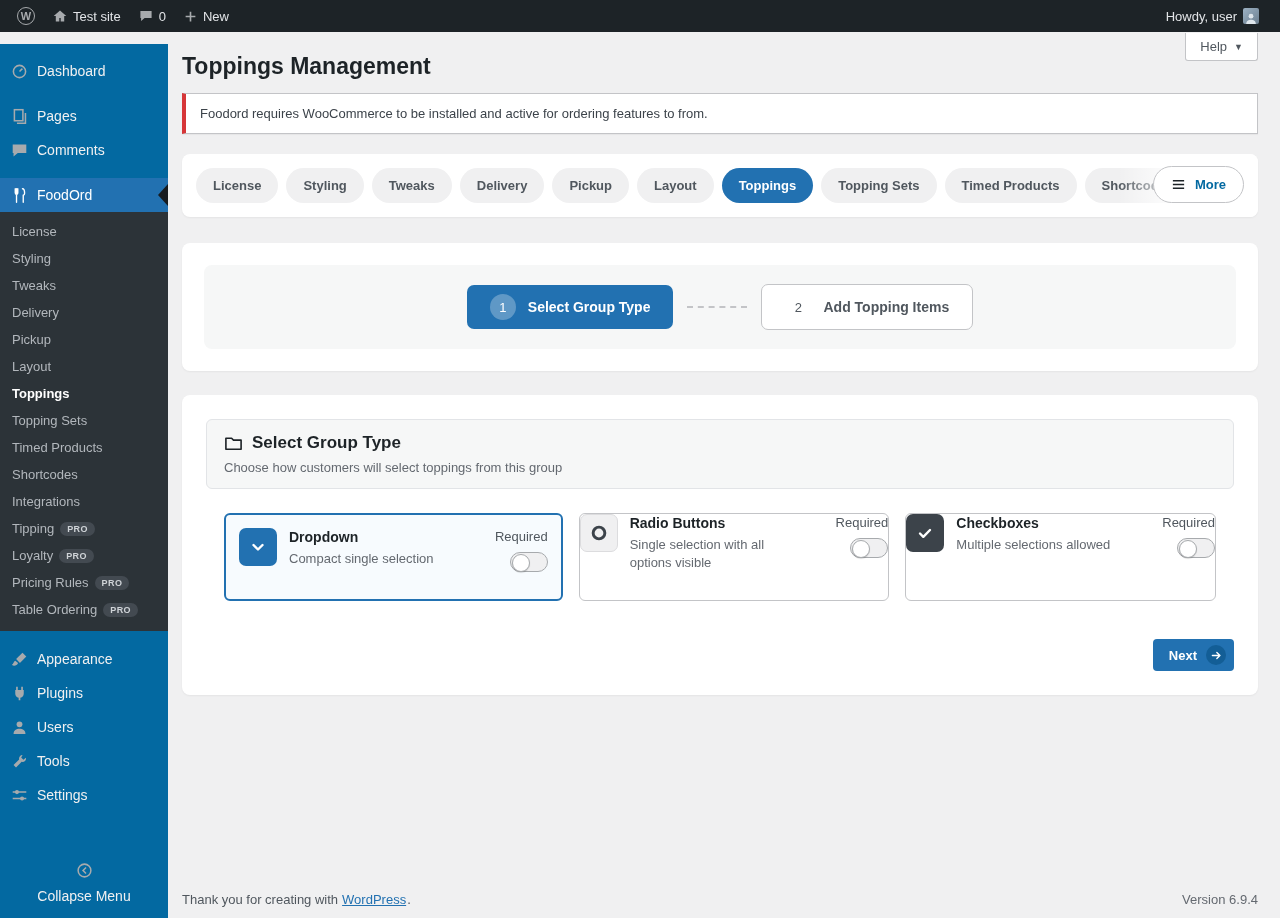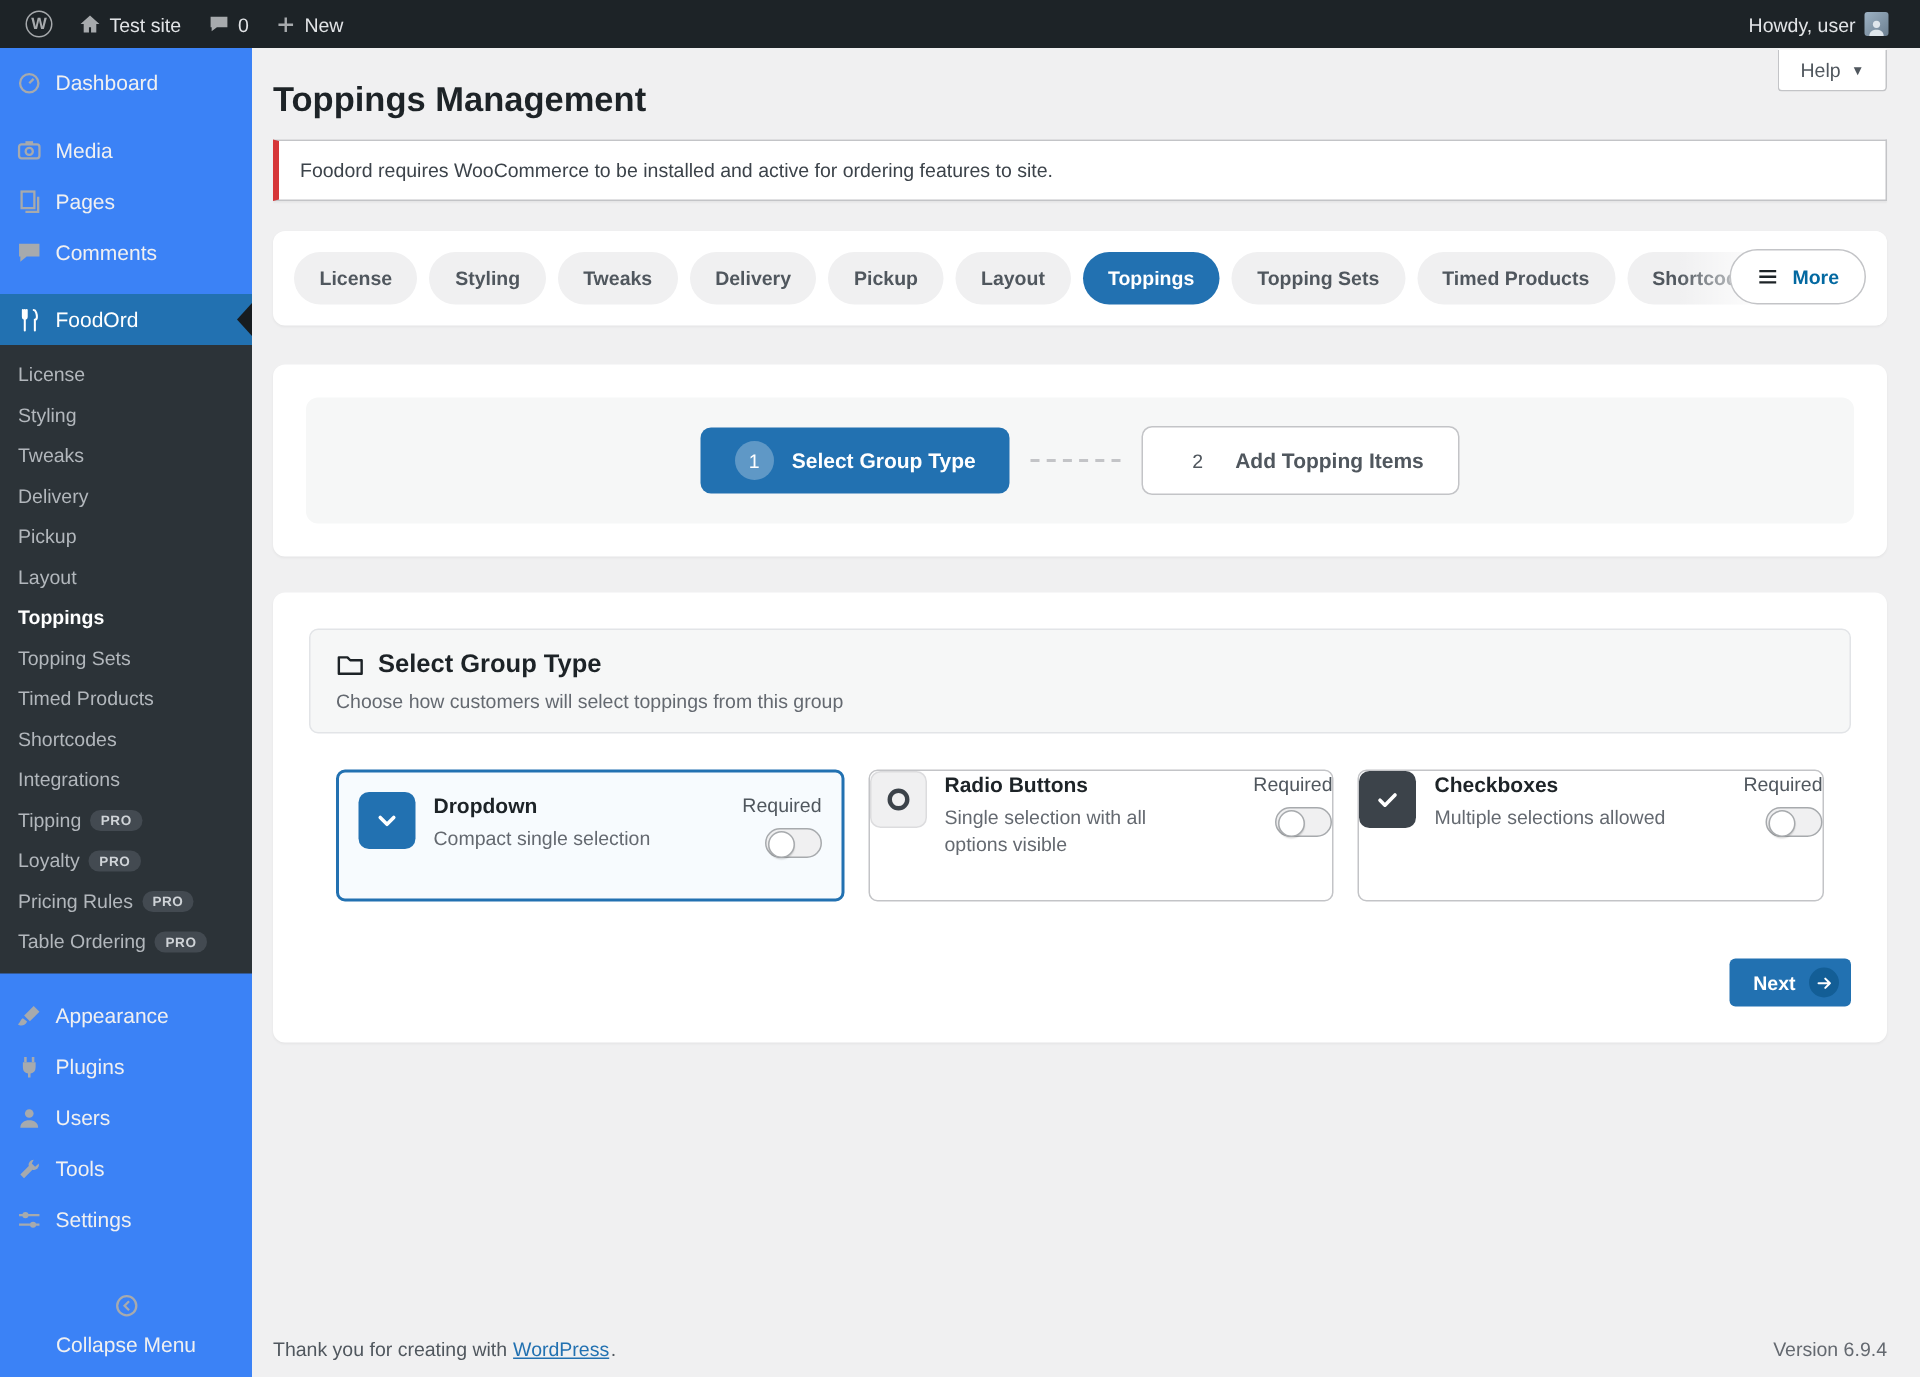--- a/index.html
+++ b/index.html
@@ -26,22 +26,22 @@
     font-size:11px; font-weight:700; color:#a7aaad;
   }
   .ab-right { margin-left:auto; display:flex; align-items:center; gap:8px; }
   .avatar {
     width:16px; height:16px; border-radius:2px;
     background:linear-gradient(135deg,#9db2c4,#6c7f90);
     display:flex; align-items:flex-end; justify-content:center; overflow:hidden;
   }
   
   .sidebar {
-    position:absolute; top:28px; left:0; width:168px; bottom:0;
-    background:#3b82f6; color:#f0f0f1; font-size:14px;
+    position:absolute; top:44px; left:0; width:168px; bottom:0;
+    background:#0369a1; color:#f0f0f1; font-size:14px;
     padding-top:10px;
   }
   .menu-item {
     display:flex; align-items:center; gap:9px;
     padding:8px 10px; position:relative; cursor:pointer; color:#f0f0f1;
   }
   .menu-item .mi-icon { width:18px; height:18px; color:#a7aaad; display:flex; align-items:center; justify-content:center; flex:0 0 18px;}
   .menu-sep { height:11px; }
   .menu-item.active-parent { background:#2271b1; color:#fff; }
   .menu-item.active-parent .mi-icon { color:#fff; }
@@ -235,30 +235,20 @@
           <circle cx="10" cy="10" r="7.2" fill="none" stroke="currentColor" stroke-width="1.8"></circle>
           <path d="M10 10l3.4-3.4" stroke="currentColor" stroke-width="1.8"></path>
         </svg>
     </span>
     <span>Dashboard</span>
   </div>
   <div class="menu-sep"></div>
   <div class="menu-item">
     <span class="mi-icon">
       <svg width="17" height="17" viewBox="0 0 20 20">
-          <rect x="2" y="5" width="16" height="11" rx="2" fill="none" stroke="currentColor" stroke-width="1.8"></rect>
-          <circle cx="10" cy="10.5" r="2.8" fill="none" stroke="currentColor" stroke-width="1.8"></circle>
-          <rect x="7" y="2.5" width="6" height="3" fill="currentColor"></rect>
-        </svg>
-    </span>
-    <span>Media</span>
-  </div>
-  <div class="menu-item">
-    <span class="mi-icon">
-      <svg width="17" height="17" viewBox="0 0 20 20">
           <rect x="4" y="2" width="10" height="13" fill="none" stroke="currentColor" stroke-width="1.8"></rect>
           <path d="M7 18h10V6" fill="none" stroke="currentColor" stroke-width="1.8"></path>
         </svg>
     </span>
     <span>Pages</span>
   </div>
   <div class="menu-item">
     <span class="mi-icon">
       <svg width="17" height="17" viewBox="0 0 20 20">
           <path d="M2 3h16v10H8l-5 4v-4H2z" fill="currentColor"></path>
@@ -386,21 +376,21 @@
 
 <main class="content">
   <div class="help-tab">
     <span>Help</span>
     <span class="help-caret">▼</span>
   </div>
 
   <h1 class="page-title">Toppings Management</h1>
 
   <div class="notice">
-    <span>Foodord requires WooCommerce to be installed and active for ordering features to site.</span>
+    <span>Foodord requires WooCommerce to be installed and active for ordering features to from.</span>
   </div>
 
   <div class="tabs-card">
     <button class="tab">License</button>
     <button class="tab">Styling</button>
     <button class="tab">Tweaks</button>
     <button class="tab">Delivery</button>
     <button class="tab">Pickup</button>
     <button class="tab">Layout</button>
     <button class="tab active">Toppings</button>

